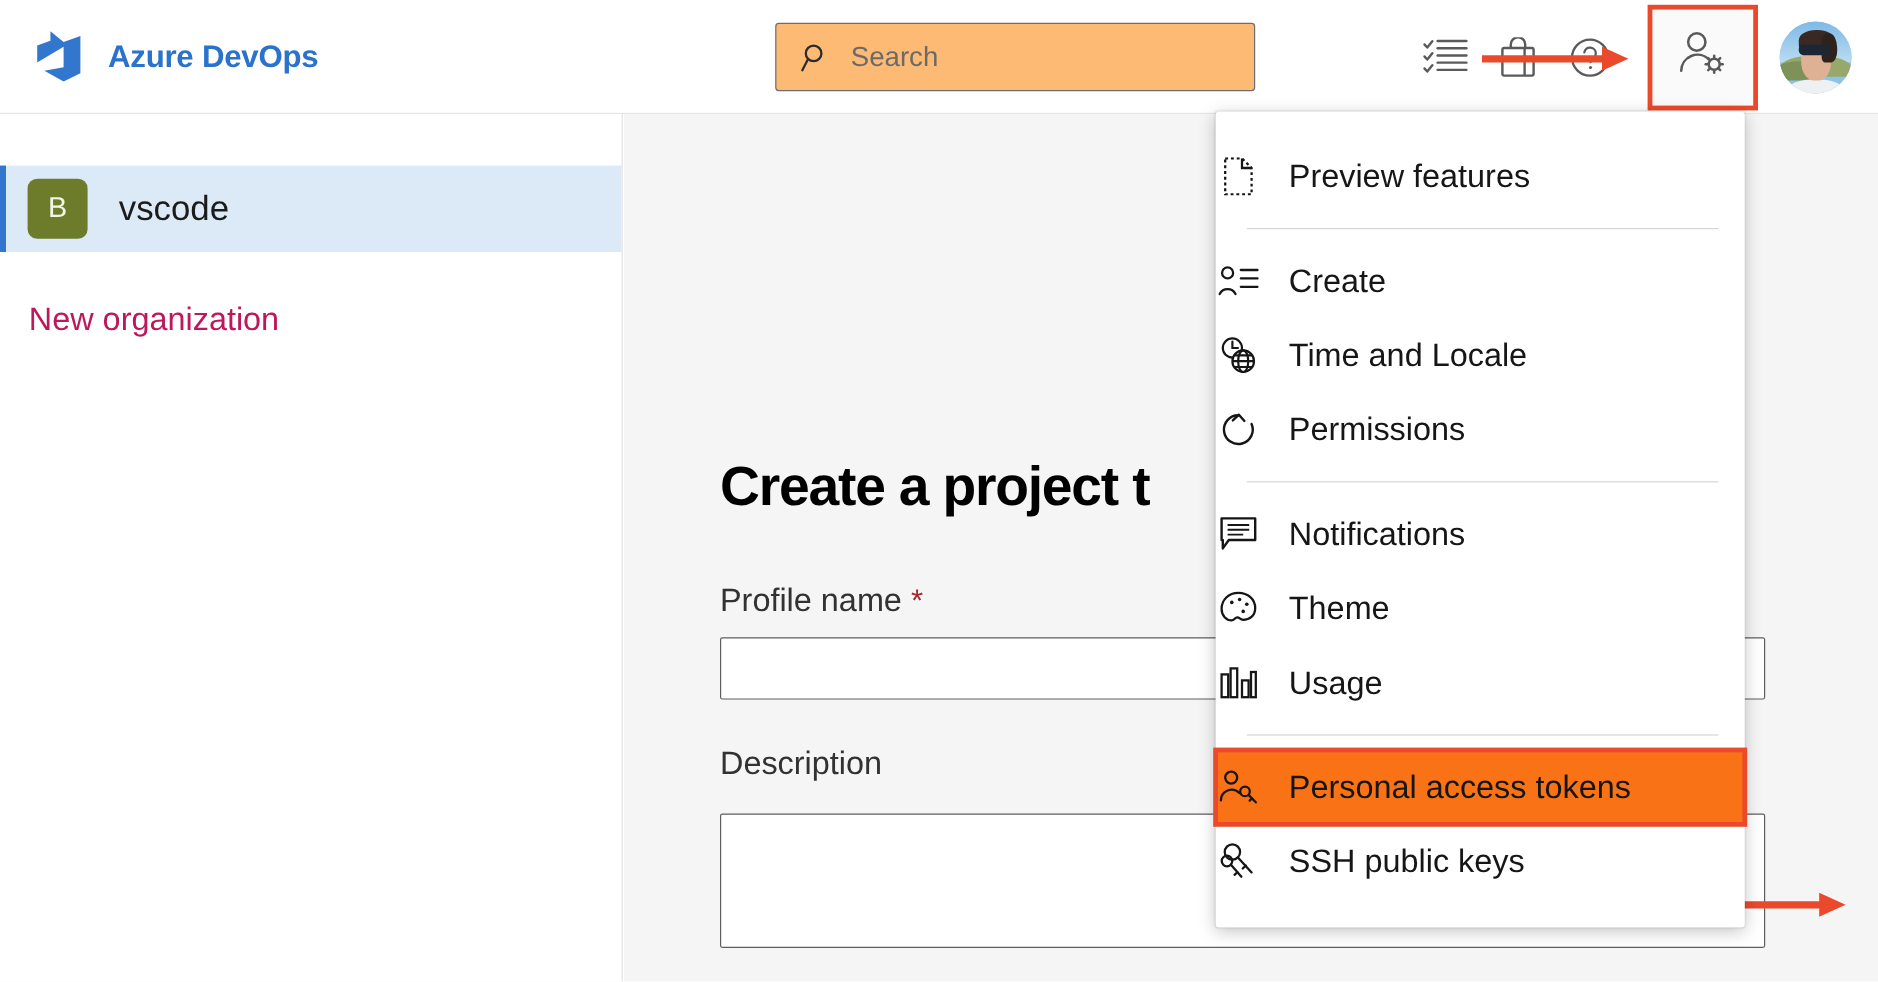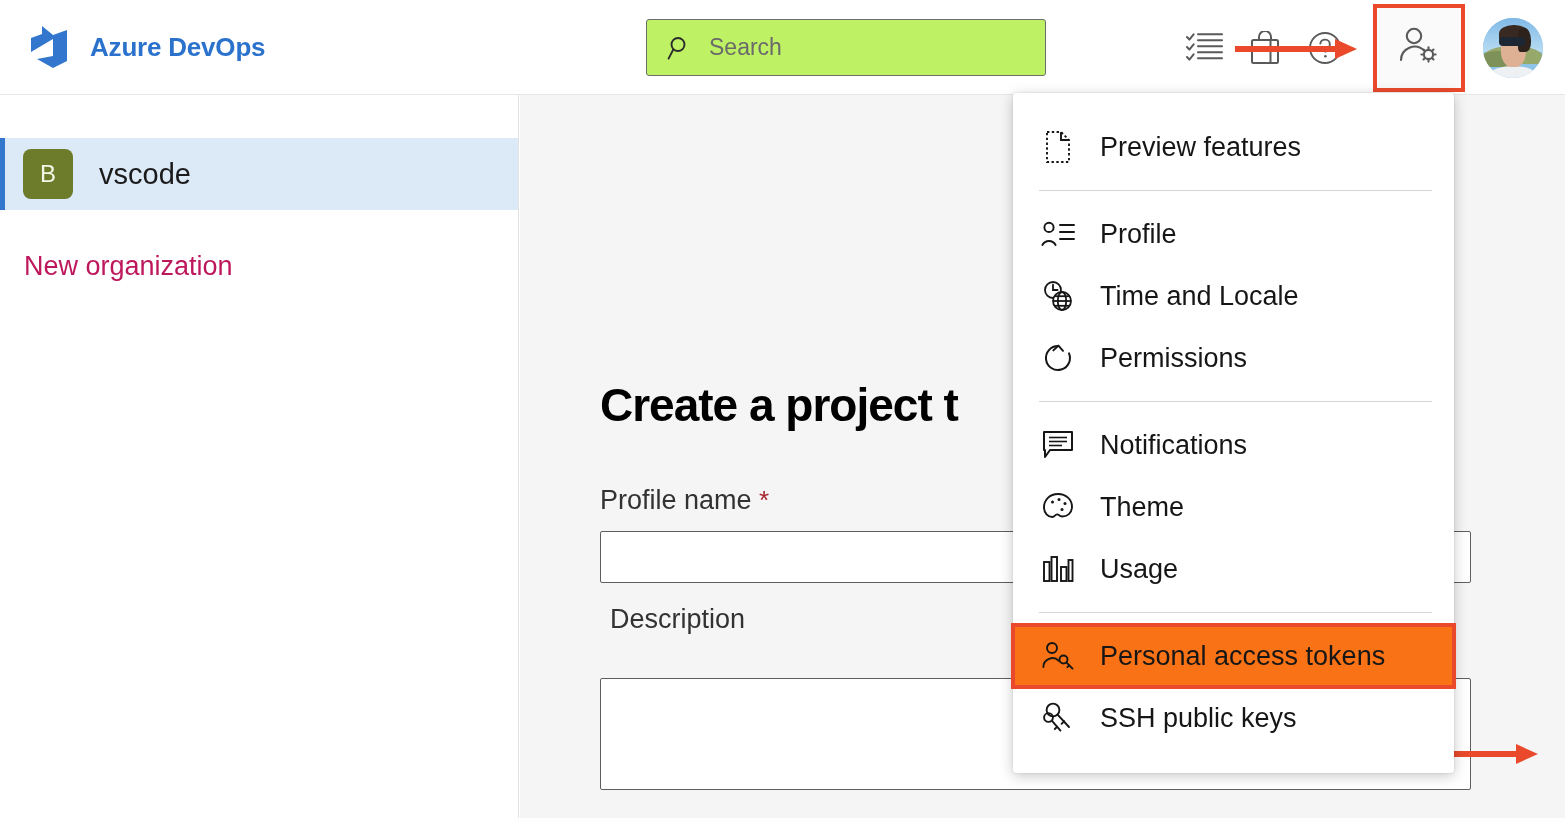--- a/index.html
+++ b/index.html
@@ -26,21 +26,21 @@
   .brand-name {
     font-size: 26px; font-weight: bold;
     color: #2b72cd; letter-spacing: -0.2px;
     white-space: nowrap;
   }
 
   .search-wrap {
     position: absolute; left: 646px; top: 19px;
     width: 400px; height: 57px;
     border: 1px solid #6d6d6d; border-radius: 3px;
-    background: #bef264;
+    background: #fdba74;
     display: flex; align-items: center;
   }
   .search-icon { margin-left: 20px; width: 26px; height: 26px; display:block; }
   .search-input {
     border: none; outline: none; background: transparent;
     font-family: "Liberation Sans", sans-serif;
     font-size: 23px; color: #5c5c5c;
     margin-left: 16px; width: 300px; height: 40px;
   }
   .search-input::placeholder { color: #6a6a6a; opacity: 1; }
@@ -129,21 +129,21 @@
     position: absolute; left: 80px; top: 283px;
     font-size: 46px; font-weight: bold; color: #000000;
     letter-spacing: -1px; white-space: nowrap;
   }
   .field-label {
     position: absolute; font-size: 27px; color: #323232;
     white-space: nowrap;
   }
   #project-name-label { left: 80px; top: 390px; }
   #project-name-label .req { color: #a4262c; font-size: 26px; }
-  #description-label { left: 80px; top: 509px; margin-left: 10px; }
+  #description-label { left: 80px; top: 526px; }
   .field-input {
     position: absolute; left: 80px;
     background: #ffffff; border: 1px solid #5e5e5e;
     border-radius: 2px;
     font-family: "Liberation Sans", sans-serif;
     font-size: 24px; color: #1b1b1b;
     padding: 0 14px; outline: none;
   }
   #project-name-input { top: 436px; width: 871px; height: 52px; }
   #description-input {
@@ -162,21 +162,21 @@
     position: absolute; left: 1013px; top: 93px;
     width: 441px;
     background: #ffffff;
     border-radius: 3px;
     box-shadow: 0 3px 14px rgba(0,0,0,0.22), 0 0 2px rgba(0,0,0,0.16);
     padding: 23px 0 24px 0;
     z-index: 50;
   }
   .menu-item {
     display: flex; align-items: center;
-    height: 62px; padding-left: 26px;
+    height: 62px; 
     cursor: pointer; position: relative; text-align: center;
   }
   .menu-item .mi-icon {
     width: 38px; height: 38px;
     display: flex; align-items: center; justify-content: center;
     flex: none;
   }
   .menu-item .mi-label {
     margin-left: 23px; font-size: 27px; color: #161616;
     white-space: nowrap;
@@ -330,21 +330,21 @@
     <div class="menu-item">
       <span class="mi-icon">
         <svg width="34" height="26" viewBox="0 0 34 26" fill="none" stroke="#161616" stroke-width="1.9">
           <circle cx="8" cy="6.4" r="4.6"></circle>
           <path d="M1.4 24 a7.4 7.4 0 0 1 13.2 0" stroke-linecap="round"></path>
           <line x1="19" y1="4" x2="33" y2="4" stroke-linecap="round"></line>
           <line x1="19" y1="11" x2="33" y2="11" stroke-linecap="round"></line>
           <line x1="19" y1="18" x2="33" y2="18" stroke-linecap="round"></line>
         </svg>
       </span>
-      <span class="mi-label">Profile</span>
+      <span class="mi-label">Create</span>
     </div>
 
     <div class="menu-item">
       <span class="mi-icon">
         <svg width="32" height="32" viewBox="0 0 32 32" fill="none" stroke="#161616" stroke-width="1.8">
           <circle cx="11" cy="10" r="8"></circle>
           <path d="M11 4.6 V10 H15.6" stroke-linecap="round"></path>
           <circle cx="20" cy="21" r="9" fill="#fff"></circle>
           <ellipse cx="20" cy="21" rx="4.2" ry="9"></ellipse>
           <line x1="11" y1="21" x2="29" y2="21"></line>

